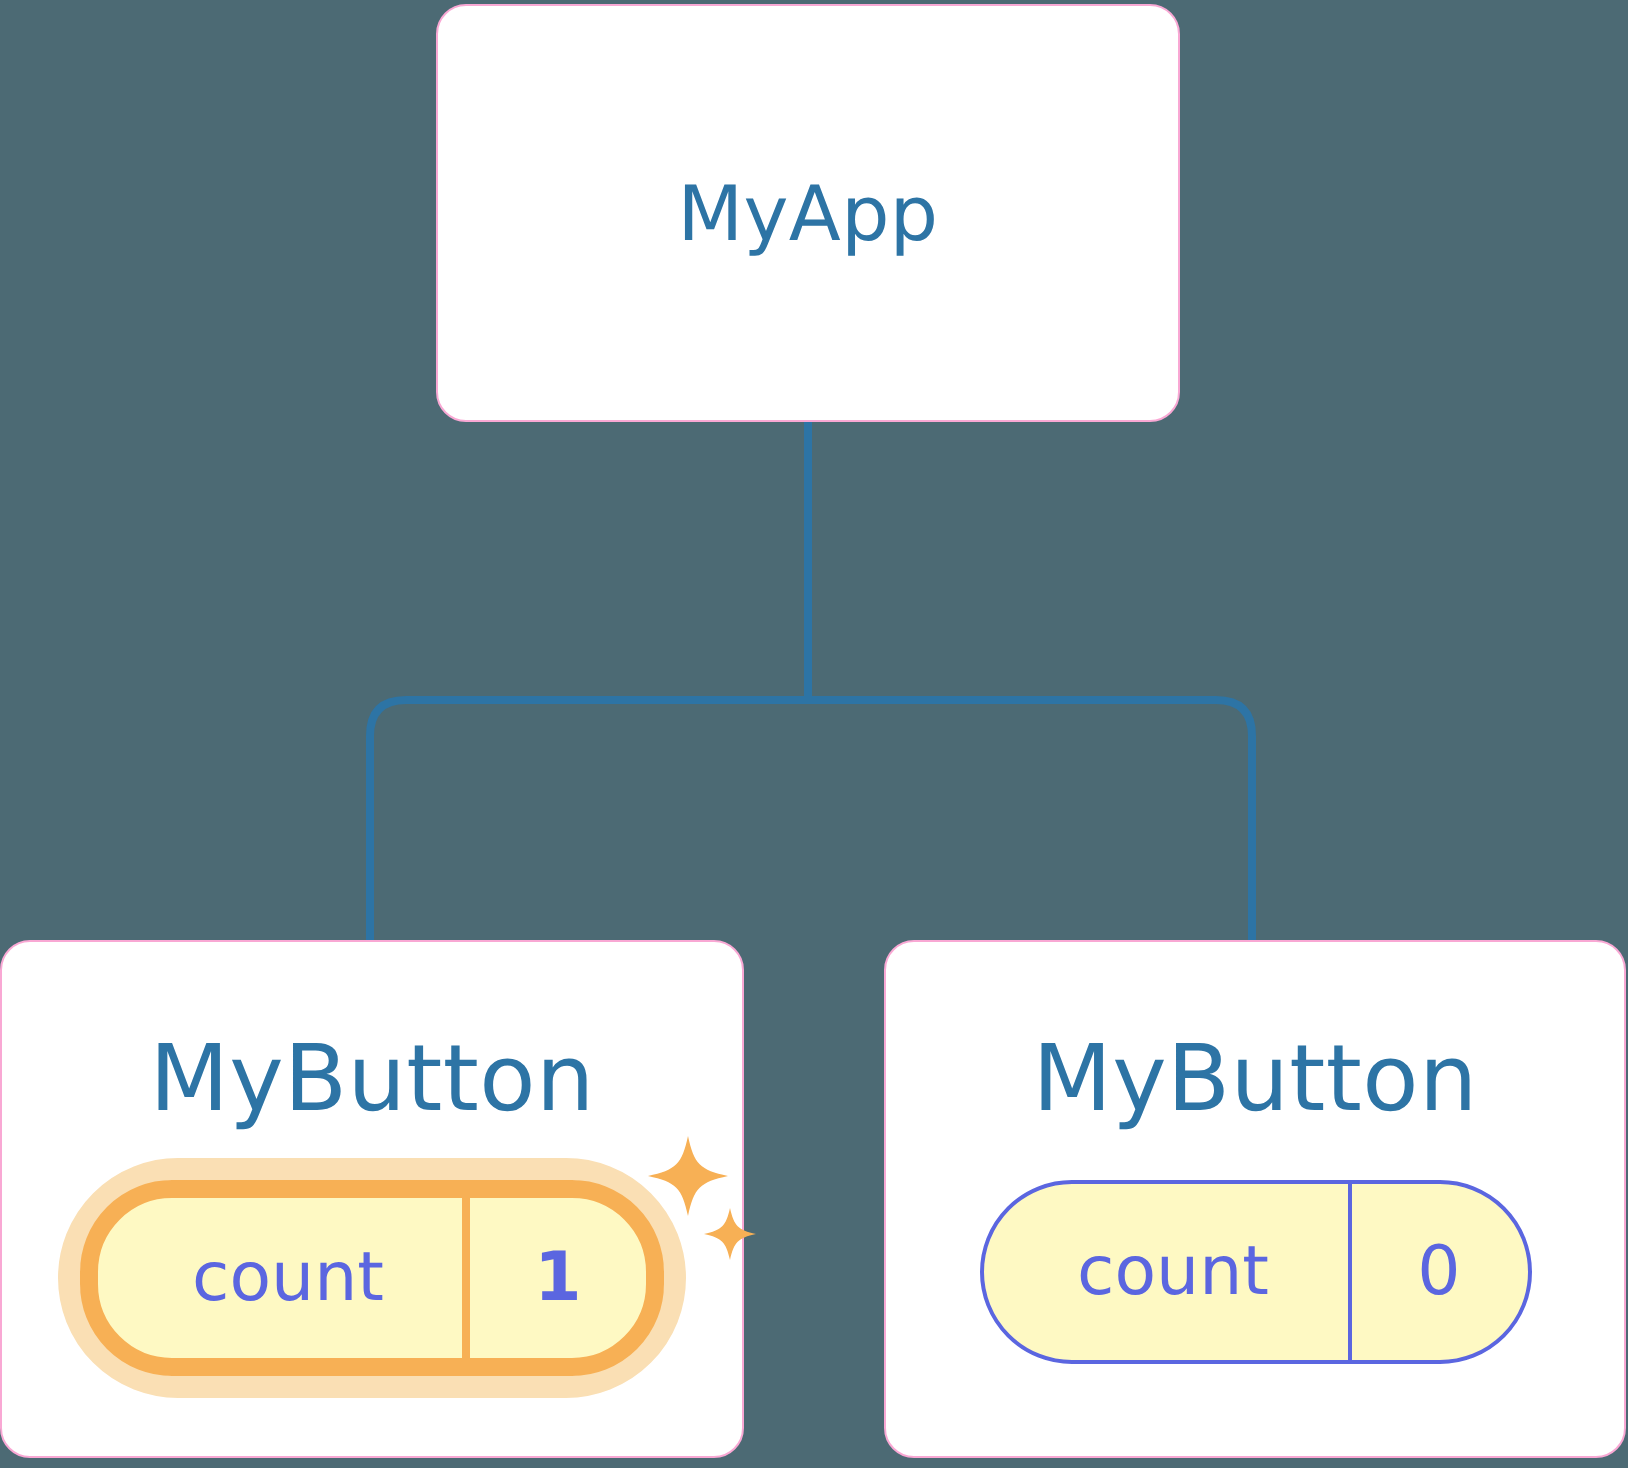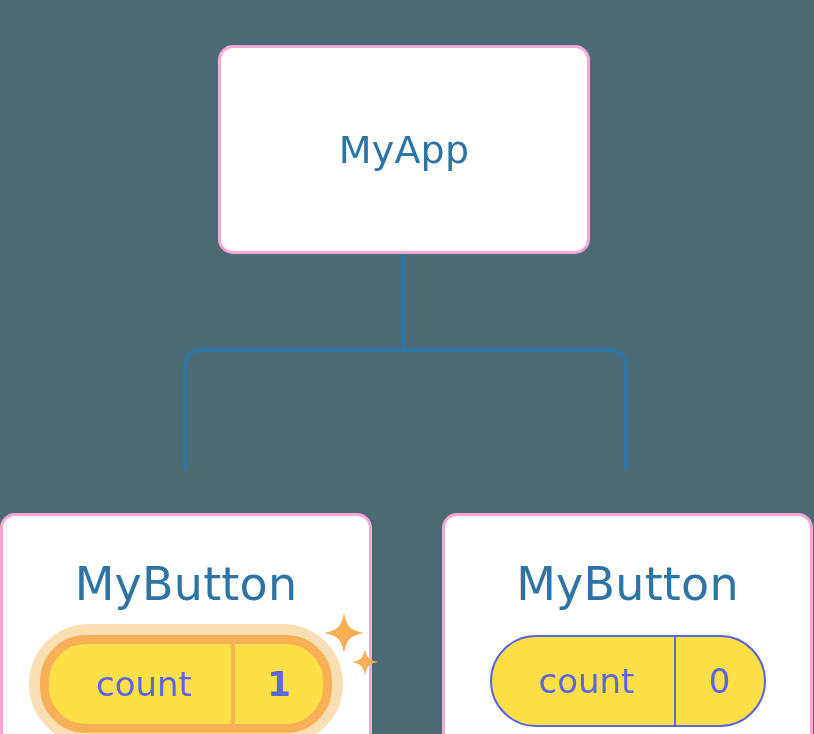--- a/index.html
+++ b/index.html
@@ -32,26 +32,25 @@
     height: 734px;
     z-index: 1;
     pointer-events: none;
   }
 
   
   .node {
     position: absolute;
     z-index: 2;
     background: #ffffff;
-    border: 3px solid #f9a8d4;
+    border: 1px solid #f9a8d4;
     border-radius: 15px;
     display: flex;
     flex-direction: column;
     align-items: center;
-    margin-top: 43px;
   }
 
   .node-root {
     left: 218px;
     top: 2px;
     width: 372px;
     height: 209px;
     justify-content: center;
   }
 
@@ -92,21 +91,21 @@
     justify-content: center;
   }
 
   .pill {
     position: relative;
     display: flex;
     align-items: stretch;
     height: 92px;
     border: 2px solid #5b66e0;
     border-radius: 46px;
-    background: #fde047;
+    background: #fef9c3;
     z-index: 2;
     text-align: center;
   }
 
   .pill-cell {
     display: flex;
     align-items: center;
     justify-content: center;
     color: #5b66e0;
     font-size: 34px;

